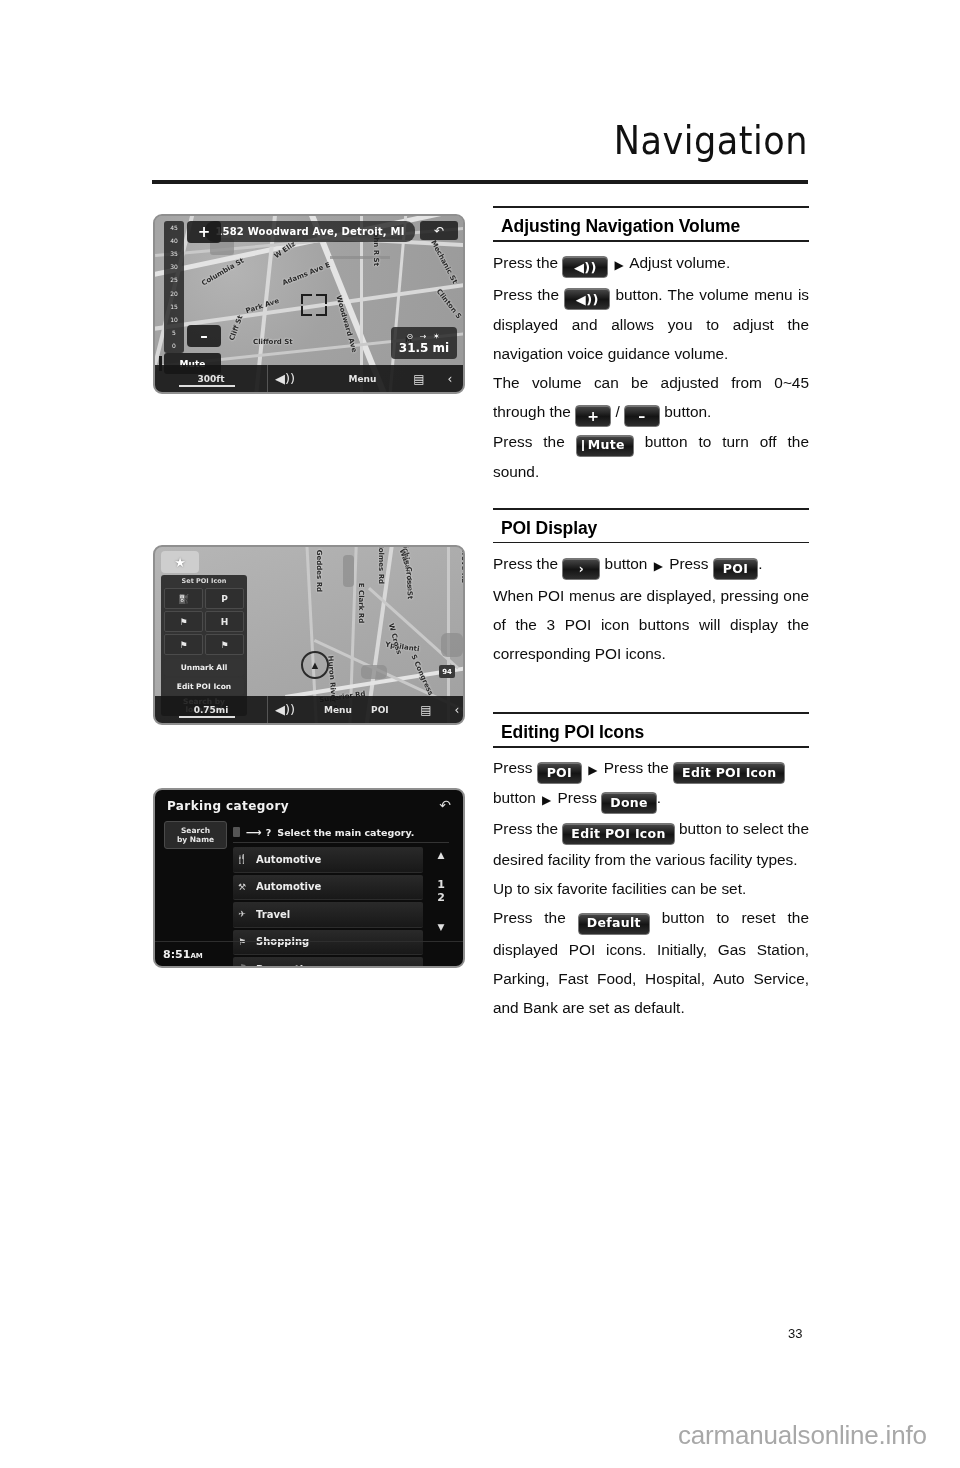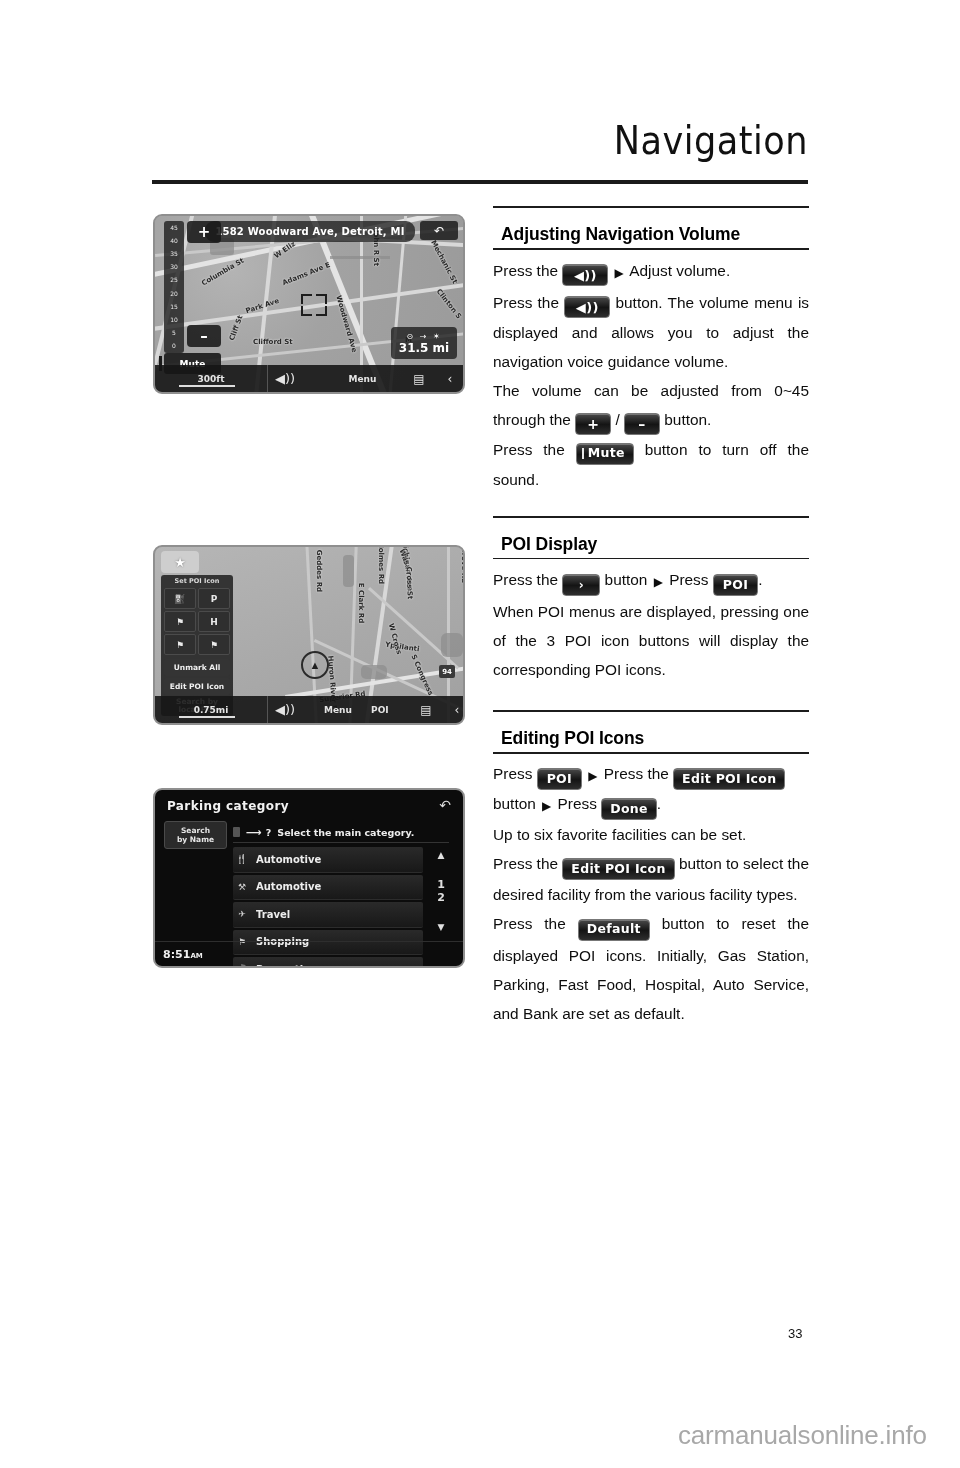--- a/index.html
+++ b/index.html
@@ -253,21 +253,21 @@
     width: 38px; height: 22px;
     background: rgba(210,210,210,0.85);
     border-radius: 4px;
     display: flex; align-items: center; justify-content: center;
     color: #fff; font-size: 13px;
     text-shadow: 0 0 2px #666;
   }
   .poi-panel {
     position: absolute;
     left: 6px; top: 28px;
-    width: 72px;
+    width: 86px;
     background: rgba(24,24,24,0.82);
     border-radius: 3px;
     padding-top: 2px;
   }
   .poi-panel .pp-title {
     font-size: 6.5px; color: #dadada; text-align: center;
     font-family: "DejaVu Sans", sans-serif; font-weight: 700;
     line-height: 9px;
   }
   .poi-grid {
@@ -417,21 +417,21 @@
   .section { margin-bottom: 4px; }
   .section-rule-top {
     height: 2px;
     background: #1c1c1c;
     width: 100%;
   }
   .section-title {
     font-size: 17.5px;
     font-weight: 700;
     letter-spacing: -0.1px;
-    padding: 16px 0 3px 8px;
+    padding: 8px 0 3px 8px;
     color: #000;
     font-family: "Liberation Sans", sans-serif;
   }
   .section-rule-bot {
     height: 1.5px;
     background: #1c1c1c;
     width: 100%;
     margin-bottom: 6px;
   }
   p.body {
@@ -735,40 +735,40 @@
     <p class="body"><span>Press the</span>
       <span class="kbtn chev">›</span>
       <span>button</span>
       <span class="arrow-tri">▶</span>
       <span>Press</span>
       <span class="kbtn poi">POI</span><span>.</span></p>
 
     <p class="body">When POI menus are displayed, pressing one of the 3 POI icon buttons will display the corresponding POI icons.</p>
   </div>
 
-  <div class="section" style="margin-top:26px;">
+  <div class="section" style="margin-top:44px;">
     <div class="section-rule-top"></div>
     <div class="section-title">Editing POI Icons</div>
     <div class="section-rule-bot"></div>
 
     <p class="body nojust" style="line-height:28px;"><span>Press</span>
       <span class="kbtn poi">POI</span>
       <span class="arrow-tri">▶</span>
       <span>Press the</span>
       <span class="kbtn wide">Edit POI Icon</span>
       <span>button</span>
       <span class="arrow-tri">▶</span>
       <span>Press</span>
       <span class="kbtn wide">Done</span><span>.</span></p>
 
-    <p class="body nojust">Up to six favorite facilities can be set.</p>
-
     <p class="body"><span>Press the</span>
       <span class="kbtn wide">Edit POI Icon</span>
       <span>button to select the desired facility from the various facility types.</span></p>
+
+    <p class="body nojust">Up to six favorite facilities can be set.</p>
 
     <p class="body"><span>Press the</span>
       <span class="kbtn wide">Default</span>
       <span>button to reset the displayed POI icons. Initially, Gas Station, Parking, Fast Food, Hospital, Auto Service, and Bank are set as default.</span></p>
   </div>
 </div>
 
 <div class="page-number">33</div>
 <div class="watermark">carmanualsonline.info</div>
 

